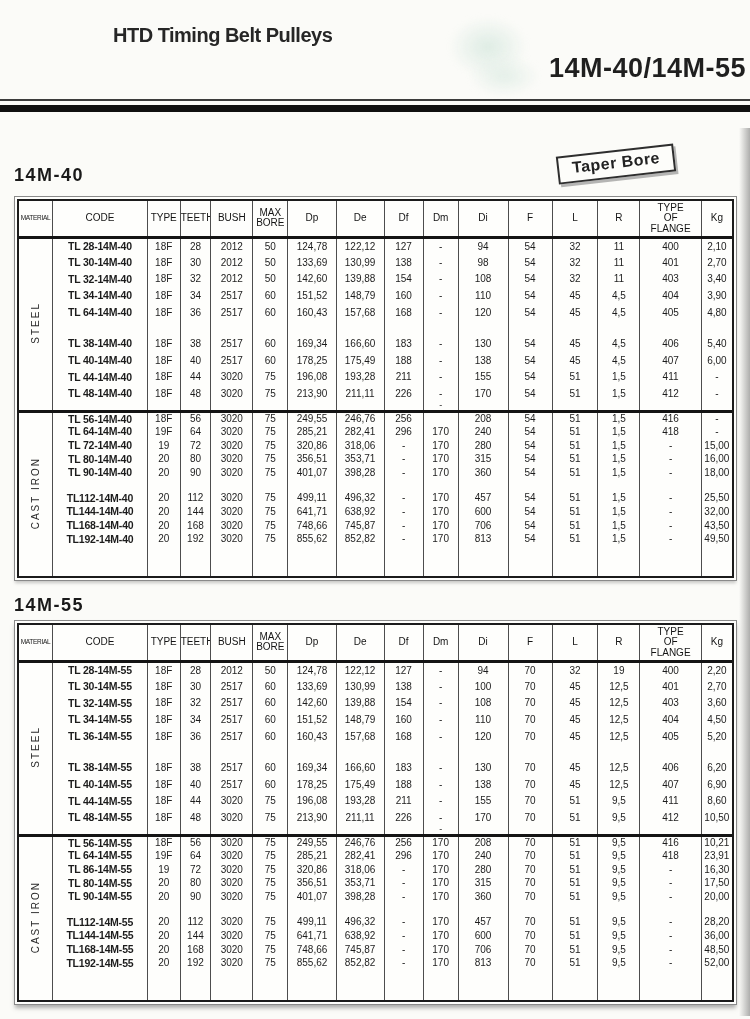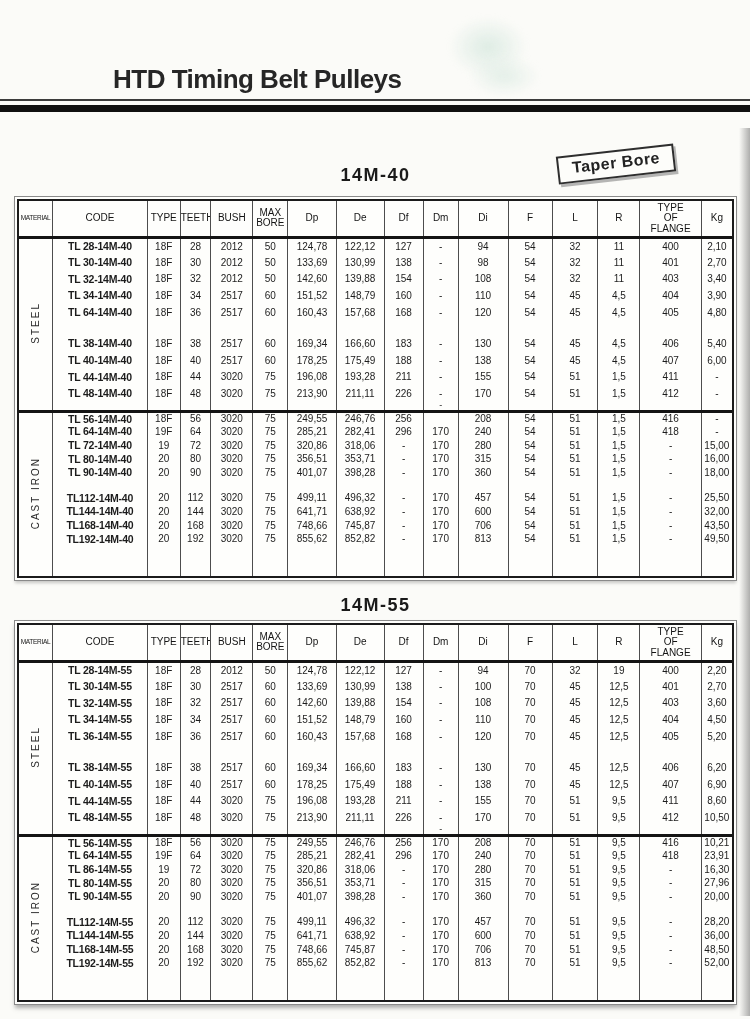--- a/index.html
+++ b/index.html
@@ -9,22 +9,22 @@
     background:#fbfbf8;
     position:relative;
     overflow:hidden;
     color:#1c1c1c;
   }
   .page { position:absolute; inset:0; }
 
   
   .page-title {
     position:absolute; left:113px; top:20px;
-    font-size:26px; font-weight:bold; line-height:31px;
-    letter-spacing:-0.5px; color:#262626;margin-top:44px;
+    font-size:20px; font-weight:bold; line-height:31px;
+    letter-spacing:-0.5px; color:#262626;
   }
   .model-code {
     position:absolute; right:4px; top:53px;
     font-size:27px; font-weight:bold; color:#1f1f1f;
     letter-spacing:0.5px;
   }
   .rule-thin  { position:absolute; left:0; top:99px;  width:750px; height:2px; background:#3c3c3c; }
   .rule-thick { position:absolute; left:0; top:105px; width:750px; height:7px; background:#101010; }
 
   
@@ -35,21 +35,21 @@
     background:radial-gradient(ellipse, rgba(222,236,228,0.8), rgba(255,255,255,0) 70%); }
 
   
   .scan-shadow-right {
     position:absolute; right:0; top:128px; width:11px; height:888px;
     background:linear-gradient(to right, rgba(130,130,130,0), rgba(110,110,110,0.55));
   }
 
   
   .tbl-title {
-    position:absolute; left:14px; width:723px; text-align:center;
+    position:absolute; left:14px; width:723px; 
     font-size:18px; font-weight:bold; letter-spacing:1.5px; color:#1a1a1a;
   }
   .tbl-title.t1 { top:165px; }
   .tbl-title.t2 { top:595px; }
   .taper-bore {
     position:absolute; left:557px; top:150px;
     transform:rotate(-6.5deg);
     border:2px solid #2e2e2e; background:#fdfdfa;
     padding:2px 13px 4px; font-size:16px; font-weight:bold;
     letter-spacing:0.5px; color:#222;
@@ -101,20 +101,21 @@
 <body>
 
 <div class="page">
 
   <div class="artifact a1"></div>
   <div class="artifact a2"></div>
 
   <div class="page-title">
     <div>HTD Timing Belt Pulleys</div>
   </div>
+  <div class="model-code">14M-40/14M-55</div>
 
   <div class="rule-thin"></div>
   <div class="rule-thick"></div>
 
   <div class="taper-bore">Taper Bore</div>
 
   <div class="tbl-title t1">14M-40</div>
   <div class="tbl-shell s1">
     <div class="tbl-inner">
       <table>
@@ -839,21 +840,21 @@
               <td class="c4">75</td>
               <td class="c5">356,51</td>
               <td class="c6">353,71</td>
               <td class="c7">-</td>
               <td class="c8">170</td>
               <td class="c9">315</td>
               <td class="c10">70</td>
               <td class="c11">51</td>
               <td class="c12">9,5</td>
               <td class="c13">-</td>
-              <td class="c14">27,96</td>
+              <td class="c14">17,50</td>
             </tr>
             <tr class="data">
               <td class="c0">TL 90-14M-55</td>
               <td class="c1">20</td>
               <td class="c2">90</td>
               <td class="c3">3020</td>
               <td class="c4">75</td>
               <td class="c5">401,07</td>
               <td class="c6">398,28</td>
               <td class="c7">-</td>

